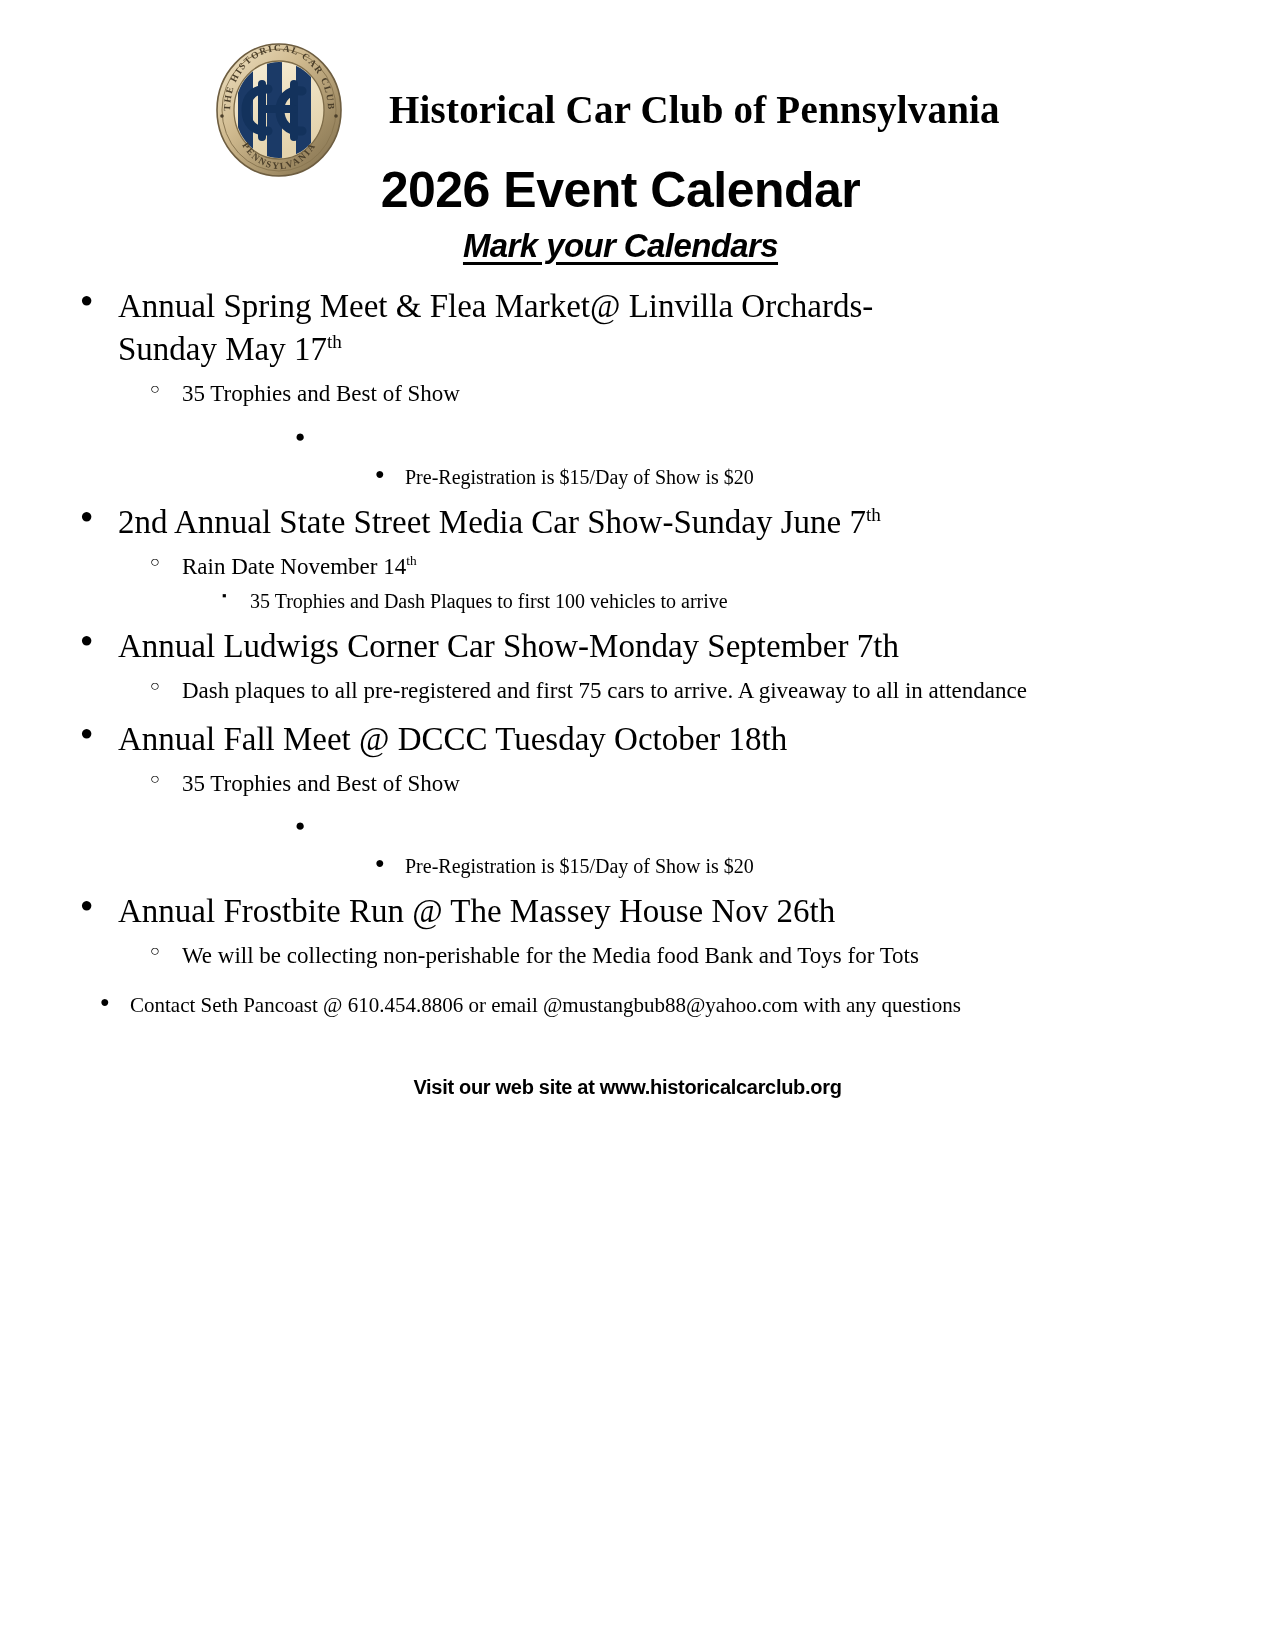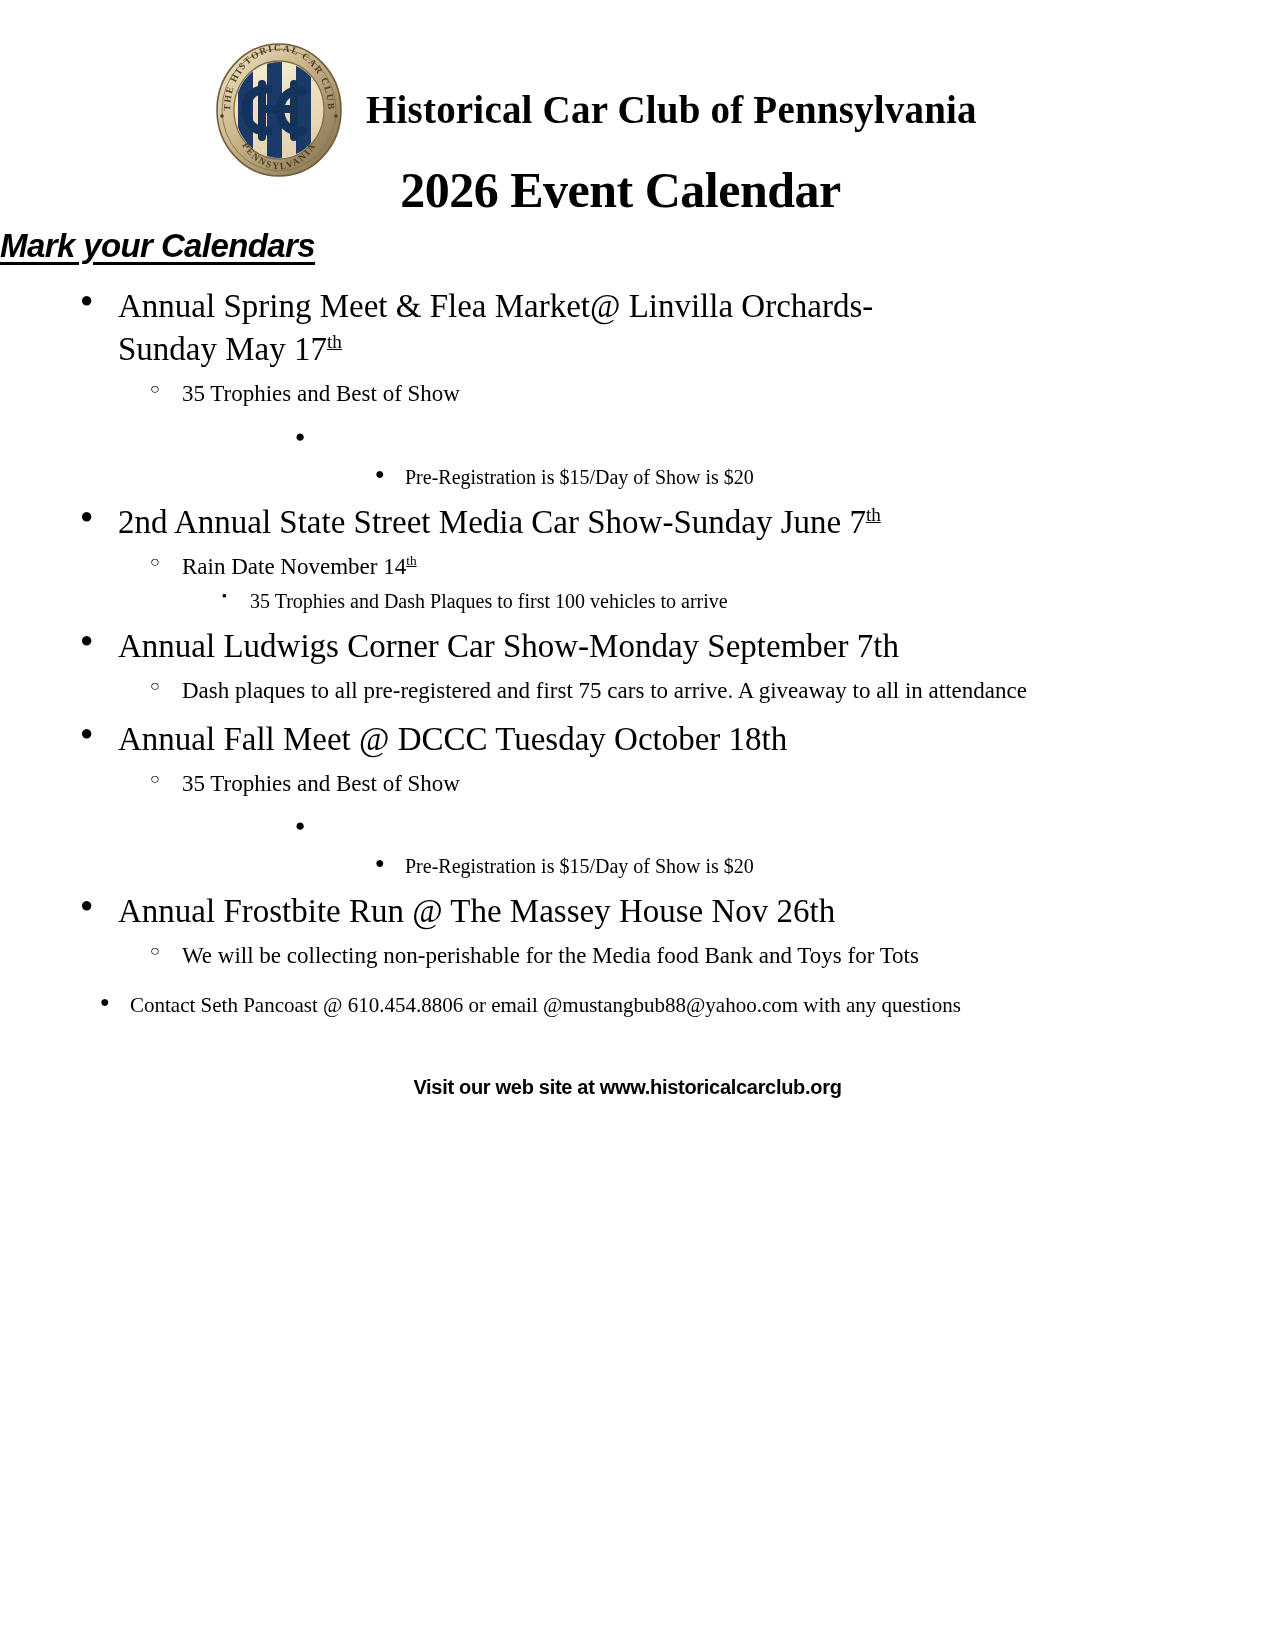--- a/index.html
+++ b/index.html
@@ -35,37 +35,38 @@
     width: 142px;
     height: 140px;
     flex: 0 0 auto;
     position: relative;
   }
   .club-name {
     font-family: "Liberation Serif", "DejaVu Serif", serif;
     font-weight: bold;
     font-size: 39px;
     letter-spacing: 0.2px;
-    margin-left: 16px;
+    margin-left: 39px;
     white-space: nowrap;
     line-height: 1;
   }
 
   
   .main-title {
     text-align: center;
-    font-family: Liberation Serif, serif;
+    font-family: Liberation Sans, sans-serif;
     font-weight: bold;
     font-size: 50px;
     letter-spacing: -0.5px;
     margin-top: 14px;
     padding-right: 34px;
     line-height: 1.05;
   }
   .sub-title {
+    text-align: center;
     font-family: "Liberation Sans", "DejaVu Sans", sans-serif;
     font-weight: bold;
     font-style: italic;
     font-size: 33px;
     text-decoration: underline;
     text-underline-offset: 5px;
     margin-top: 10px;
     padding-right: 34px;
     letter-spacing: -0.6px;
   }
@@ -140,21 +141,20 @@
     line-height: 1.4;
     margin-top: 18px;
     padding-left: 100px;
   }
   .contact .bullet { width: 30px; font-size: 16px; }
 
   sup.ord {
     font-size: 0.58em;
     vertical-align: super;
     line-height: 0;
-    text-decoration: underline;
   }
 
   
   .footer {
     text-align: center;
     font-family: "Liberation Sans", "DejaVu Sans", sans-serif;
     font-weight: bold;
     font-size: 20px;
     margin-top: 56px;
     padding-right: 20px;

